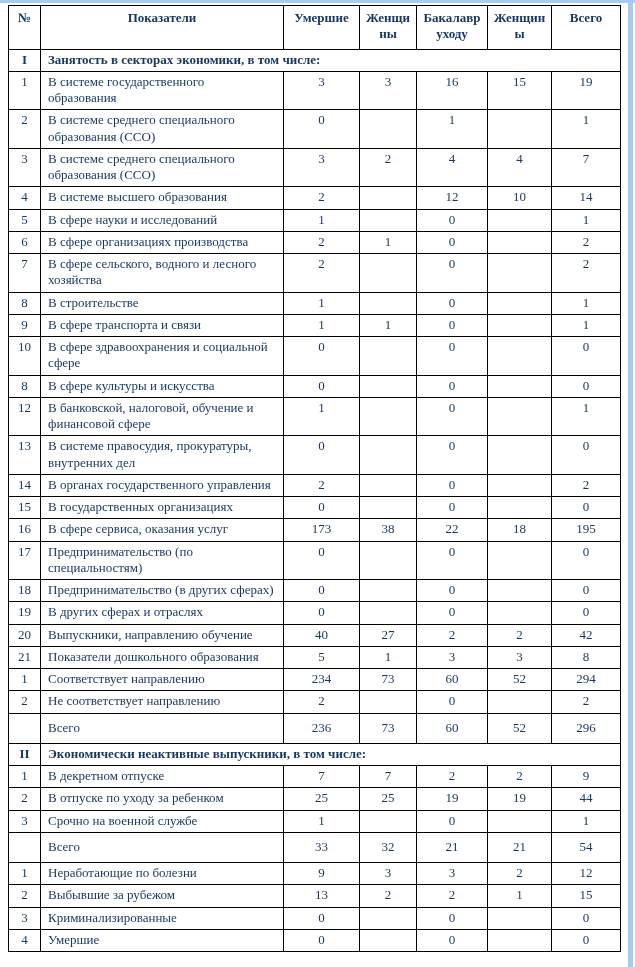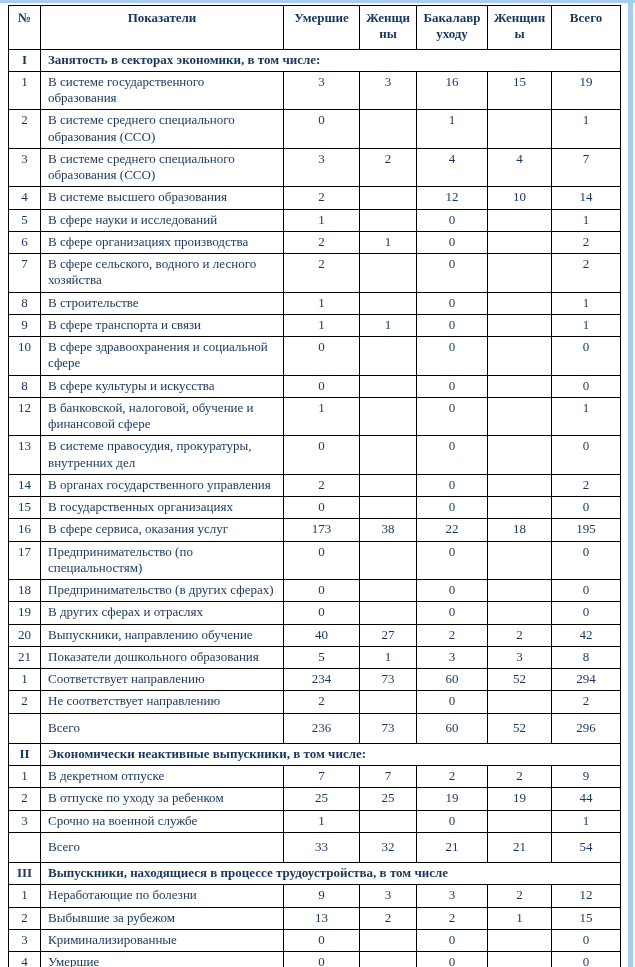--- a/index.html
+++ b/index.html
@@ -367,24 +367,20 @@
         </tr>
         <tr class="total">
           <td class="num"></td>
           <td class="label">Всего</td>
           <td class="val">33</td>
           <td class="val">32</td>
           <td class="val">21</td>
           <td class="val">21</td>
           <td class="val">54</td>
         </tr>
-        <tr class="section">
-          <td class="num">III</td>
-          <td class="label" colspan="6">Выпускники, находящиеся в процессе трудоустройства, в том числе</td>
-        </tr>
         <tr class="data">
           <td class="num">1</td>
           <td class="label">Неработающие по болезни</td>
           <td class="val">9</td>
           <td class="val">3</td>
           <td class="val">3</td>
           <td class="val">2</td>
           <td class="val">12</td>
         </tr>
         <tr class="data">

